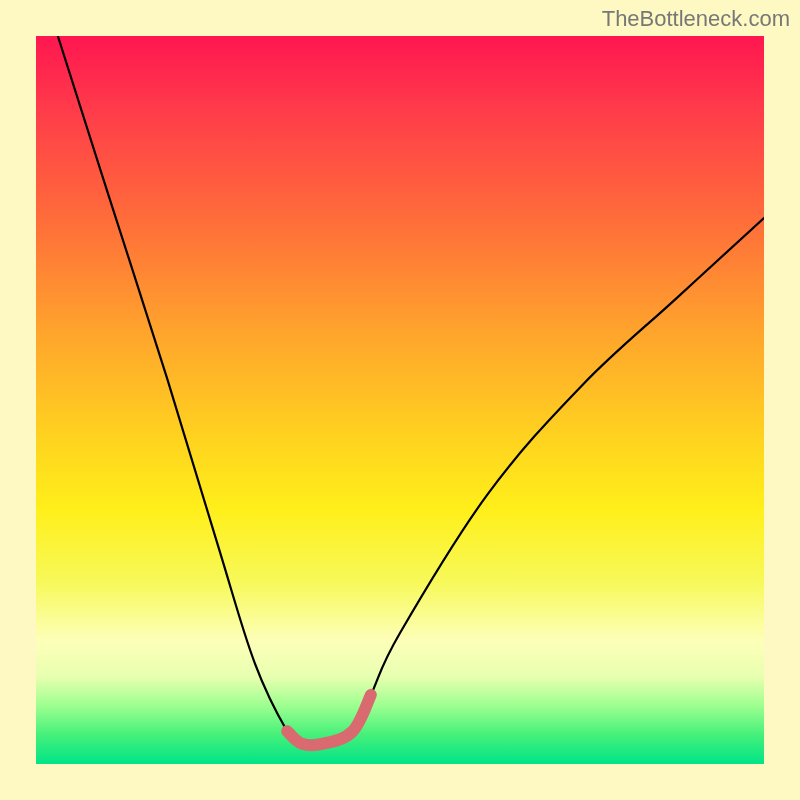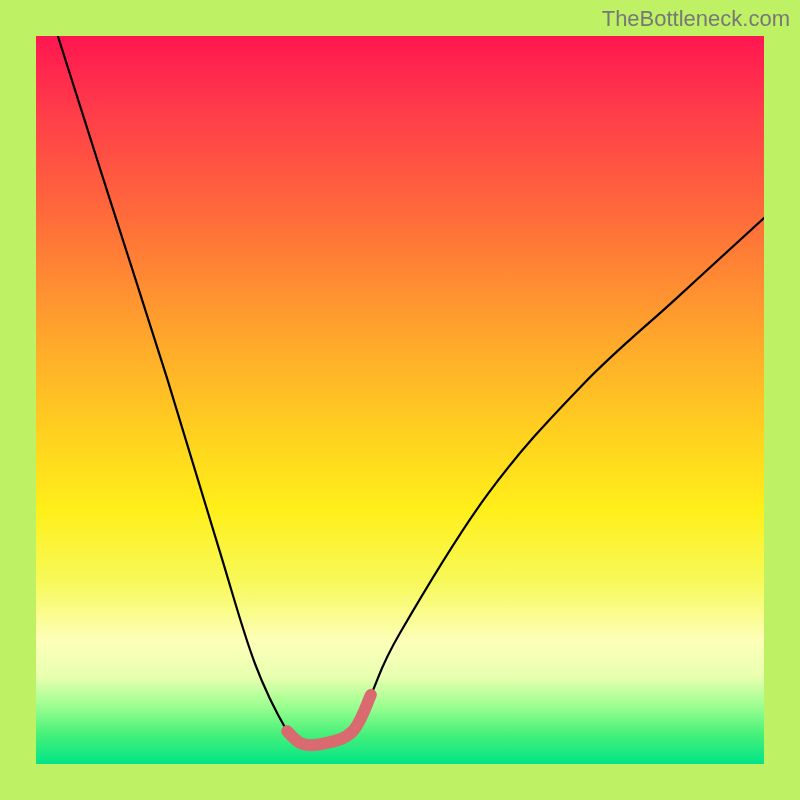--- a/index.html
+++ b/index.html
@@ -8,21 +8,21 @@
     width: 800px;
     height: 800px;
     background: #000;
     overflow: hidden;
     font-family: Arial, Helvetica, sans-serif;
   }
   .outer {
     position: relative;
     width: 800px;
     height: 800px;
-    background: #bef264;
+    background: #fef9c3;
   }
   .watermark {
     position: absolute;
     top: 6px;
     right: 10px;
     color: #777;
     font-size: 22px;
     font-weight: 500;
     z-index: 30;
     user-select: none;

